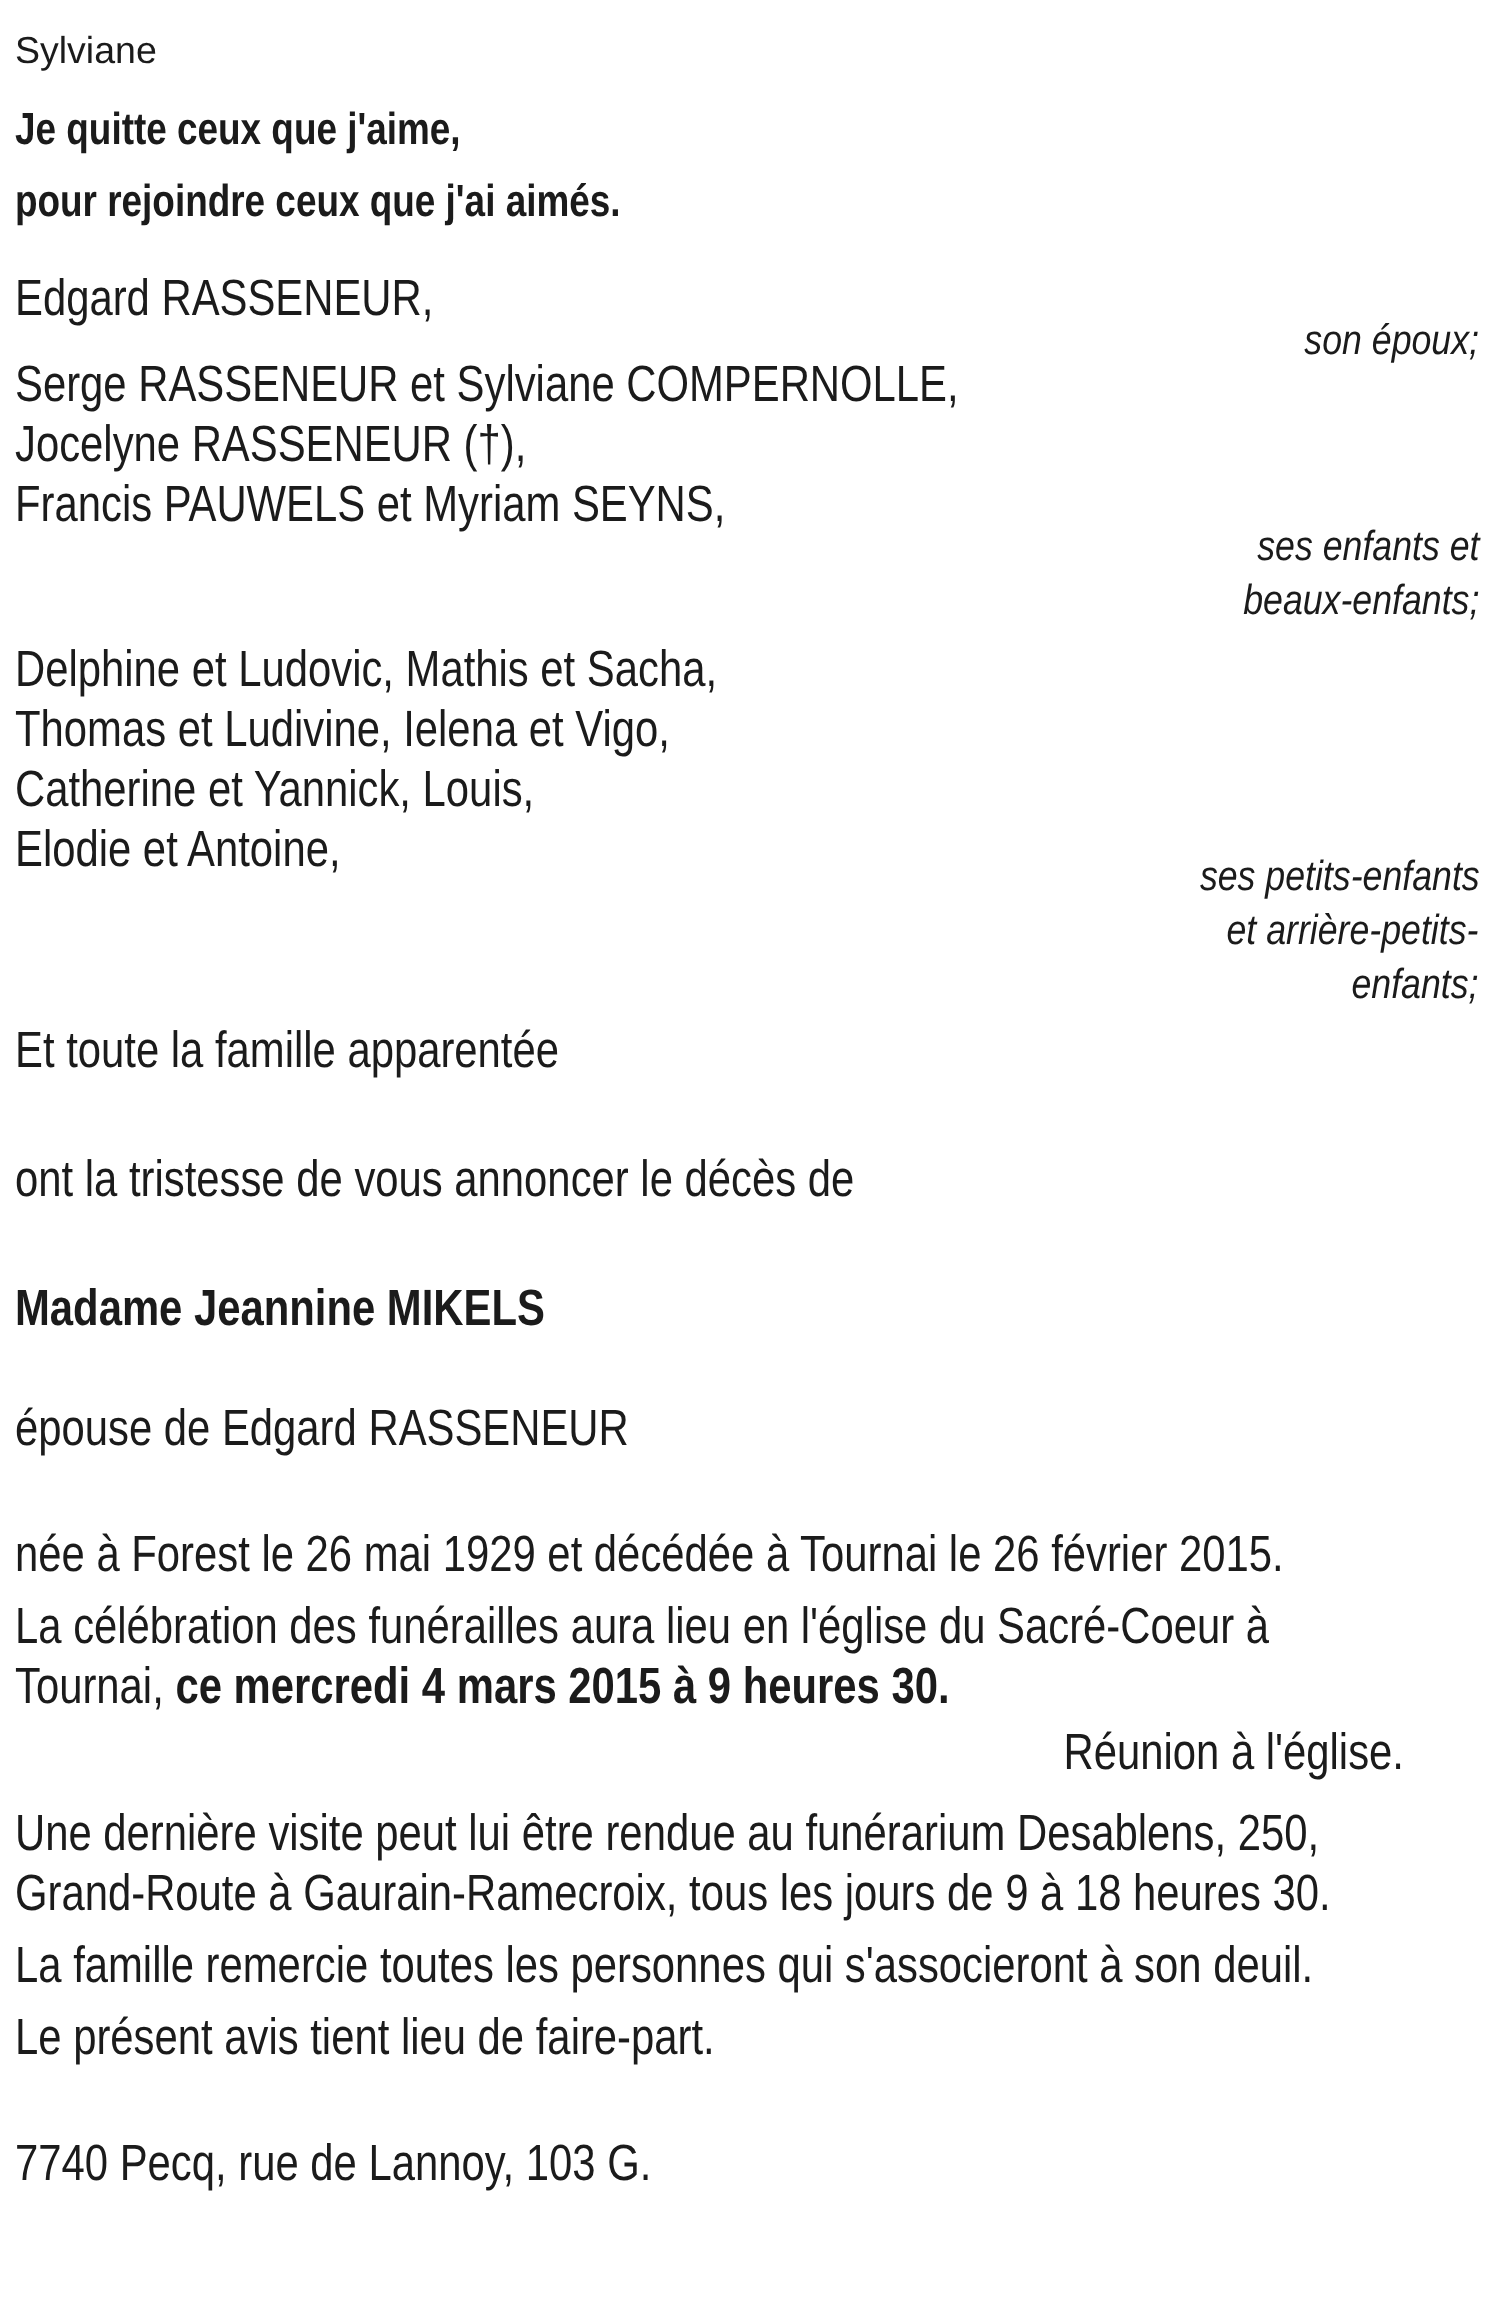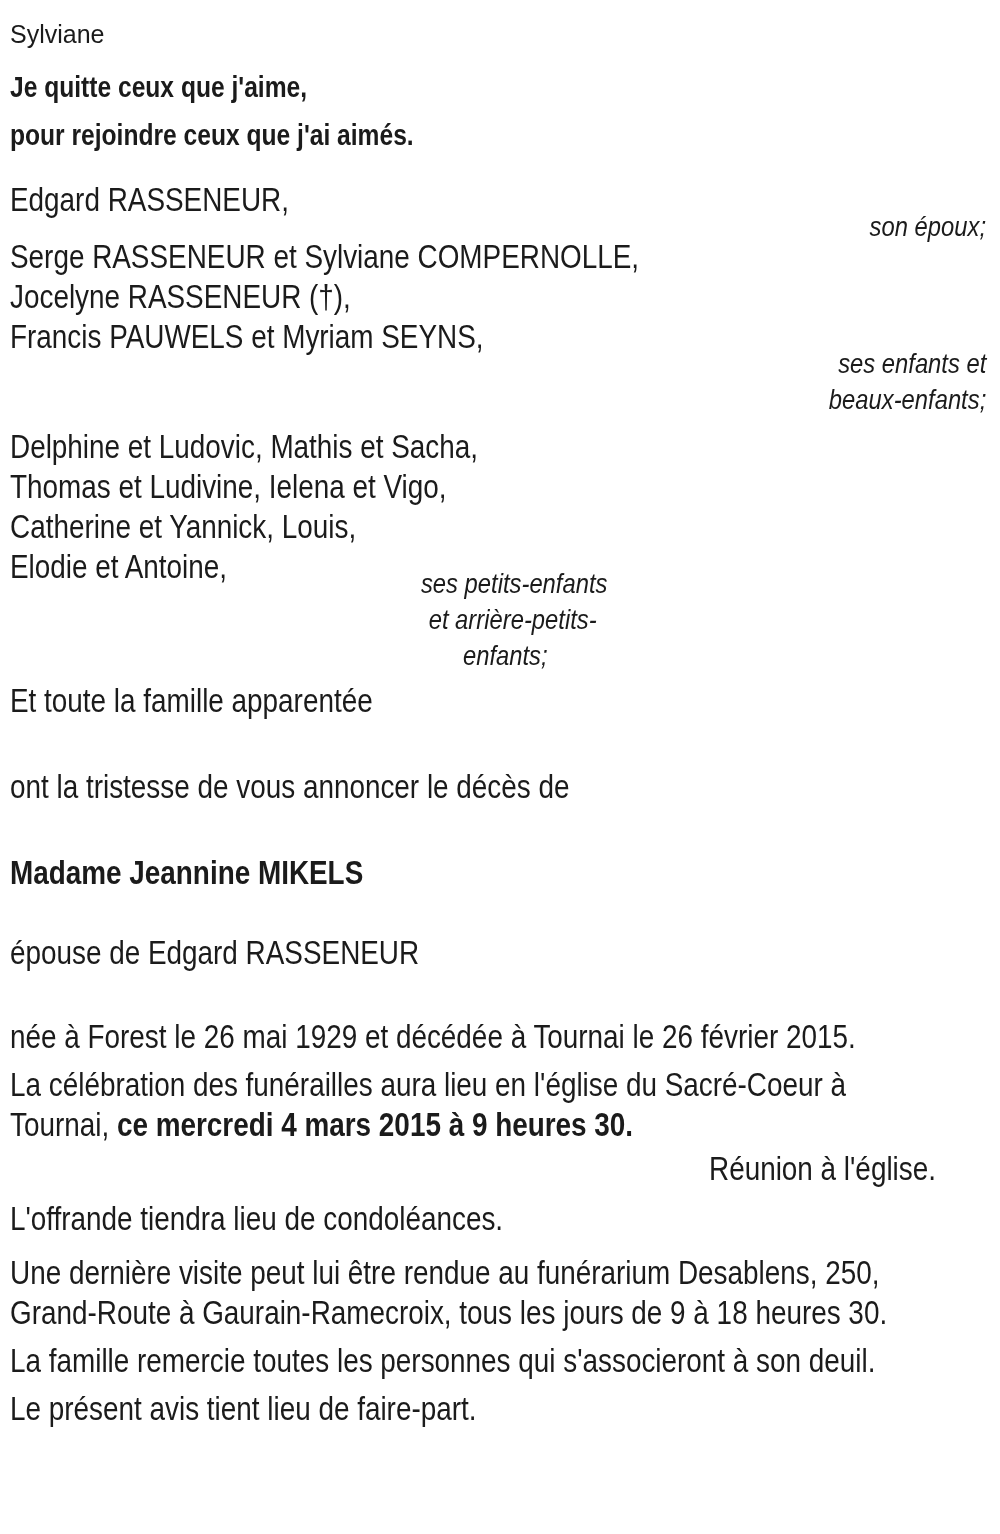--- a/index.html
+++ b/index.html
@@ -95,21 +95,21 @@
     <div class="line">
       <span class="cx">Thomas et Ludivine, Ielena et Vigo,</span>
     </div>
     <div class="line">
       <span class="cx">Catherine et Yannick, Louis,</span>
     </div>
     <div class="line">
       <span class="cx">Elodie et Antoine,</span>
     </div>
   </div>
-  <div class="relation right" style="margin-top:-20px;text-align:center;">
+  <div class="relation right" style="margin-top:-20px;">
     <div class="line">
       <span class="cx">ses petits-enfants</span>
     </div>
     <div class="line">
       <span class="cx">et arrière-petits-</span>
     </div>
     <div class="line">
       <span class="cx">enfants;</span>
     </div>
   </div>
@@ -154,25 +154,20 @@
       </span>
     </div>
   </div>
 
   <div class="names" style="margin-top:4px;text-align:right;">
     <div class="line">
       <span class="cx">Réunion à l'église.</span>
     </div>
   </div>
 
-  <div class="names" style="margin-top:10px;">
-    <div class="line">
-      <span class="cx">L'offrande tiendra lieu de condoléances.</span>
-    </div>
-  </div>
 
   <div class="names" style="margin-top:14px;">
     <div class="line">
       <span class="cx">Une dernière visite peut lui être rendue au funérarium Desablens, 250,</span>
     </div>
     <div class="line">
       <span class="cx">Grand-Route à Gaurain-Ramecroix, tous les jours de 9 à 18 heures 30.</span>
     </div>
   </div>
 
@@ -181,14 +176,19 @@
       <span class="cx">La famille remercie toutes les personnes qui s'associeront à son deuil.</span>
     </div>
   </div>
 
   <div class="names" style="margin-top:8px;">
     <div class="line">
       <span class="cx">Le présent avis tient lieu de faire-part.</span>
     </div>
   </div>
 
+  <div class="names" style="margin-top:44px;">
+    <div class="line">
+      <span class="cx">7740 Pecq, rue de Lannoy, 103 G.</span>
+    </div>
+  </div>
 
 </div>
 
 </body></html>

